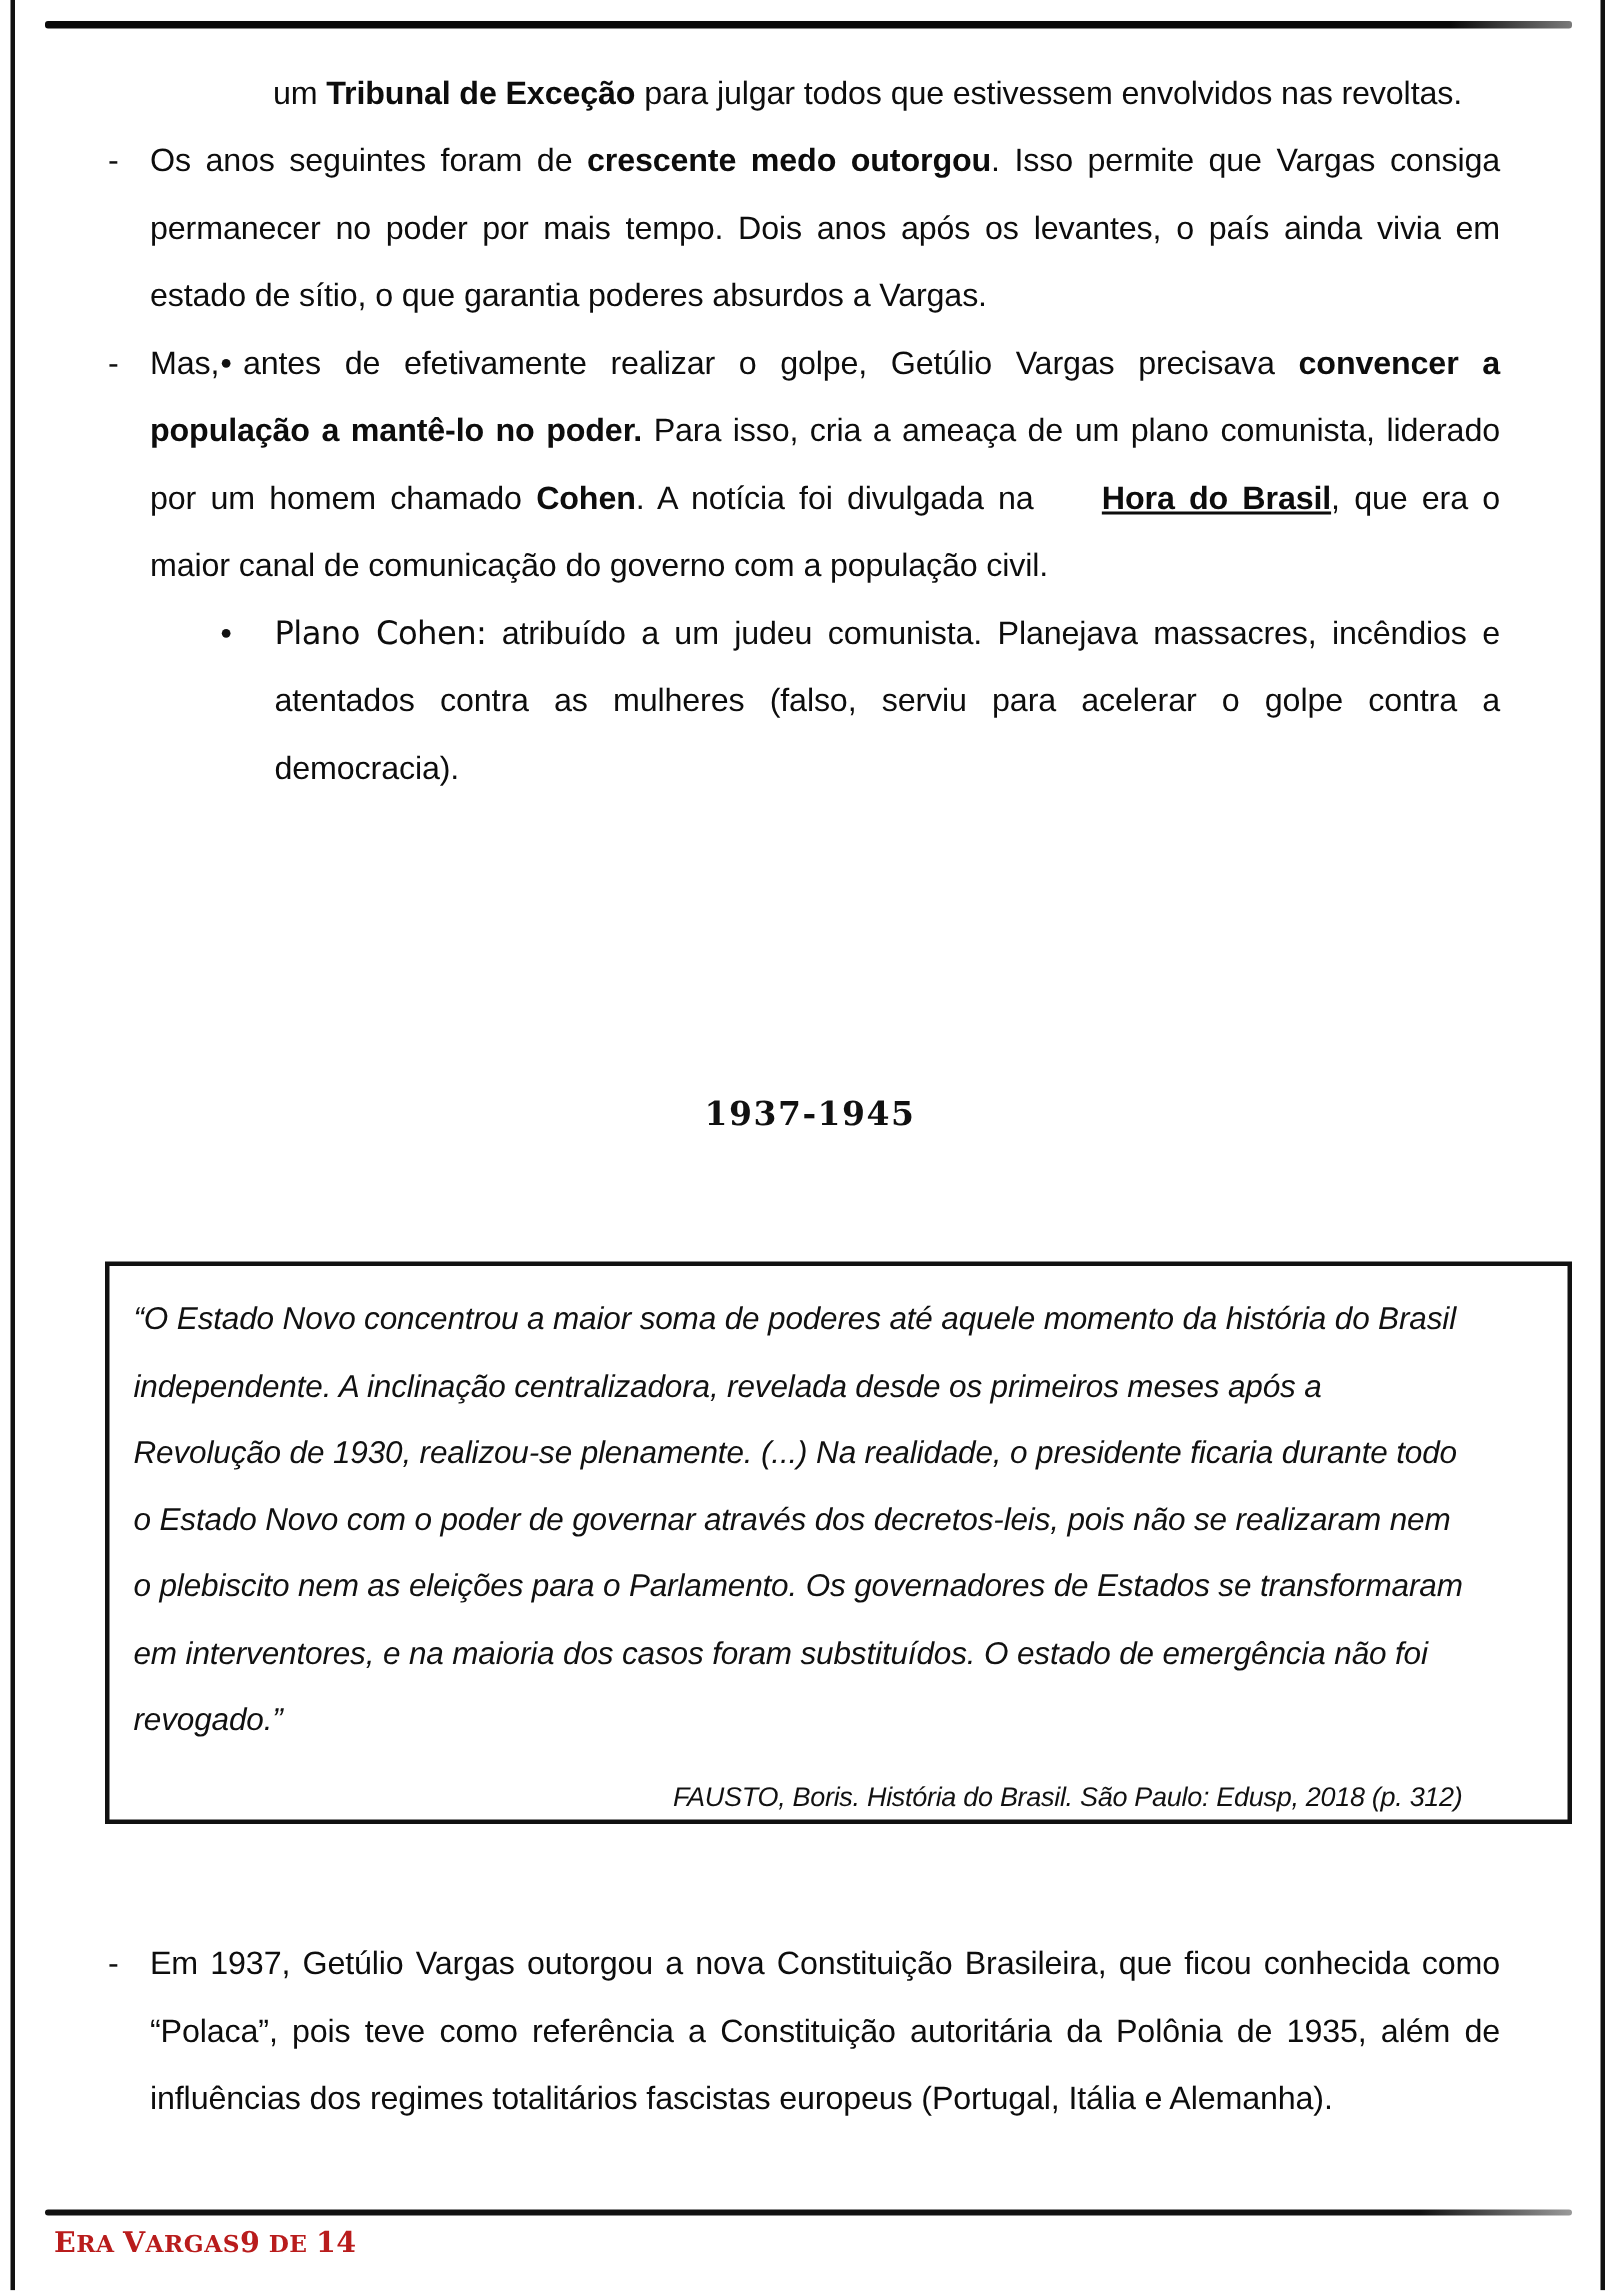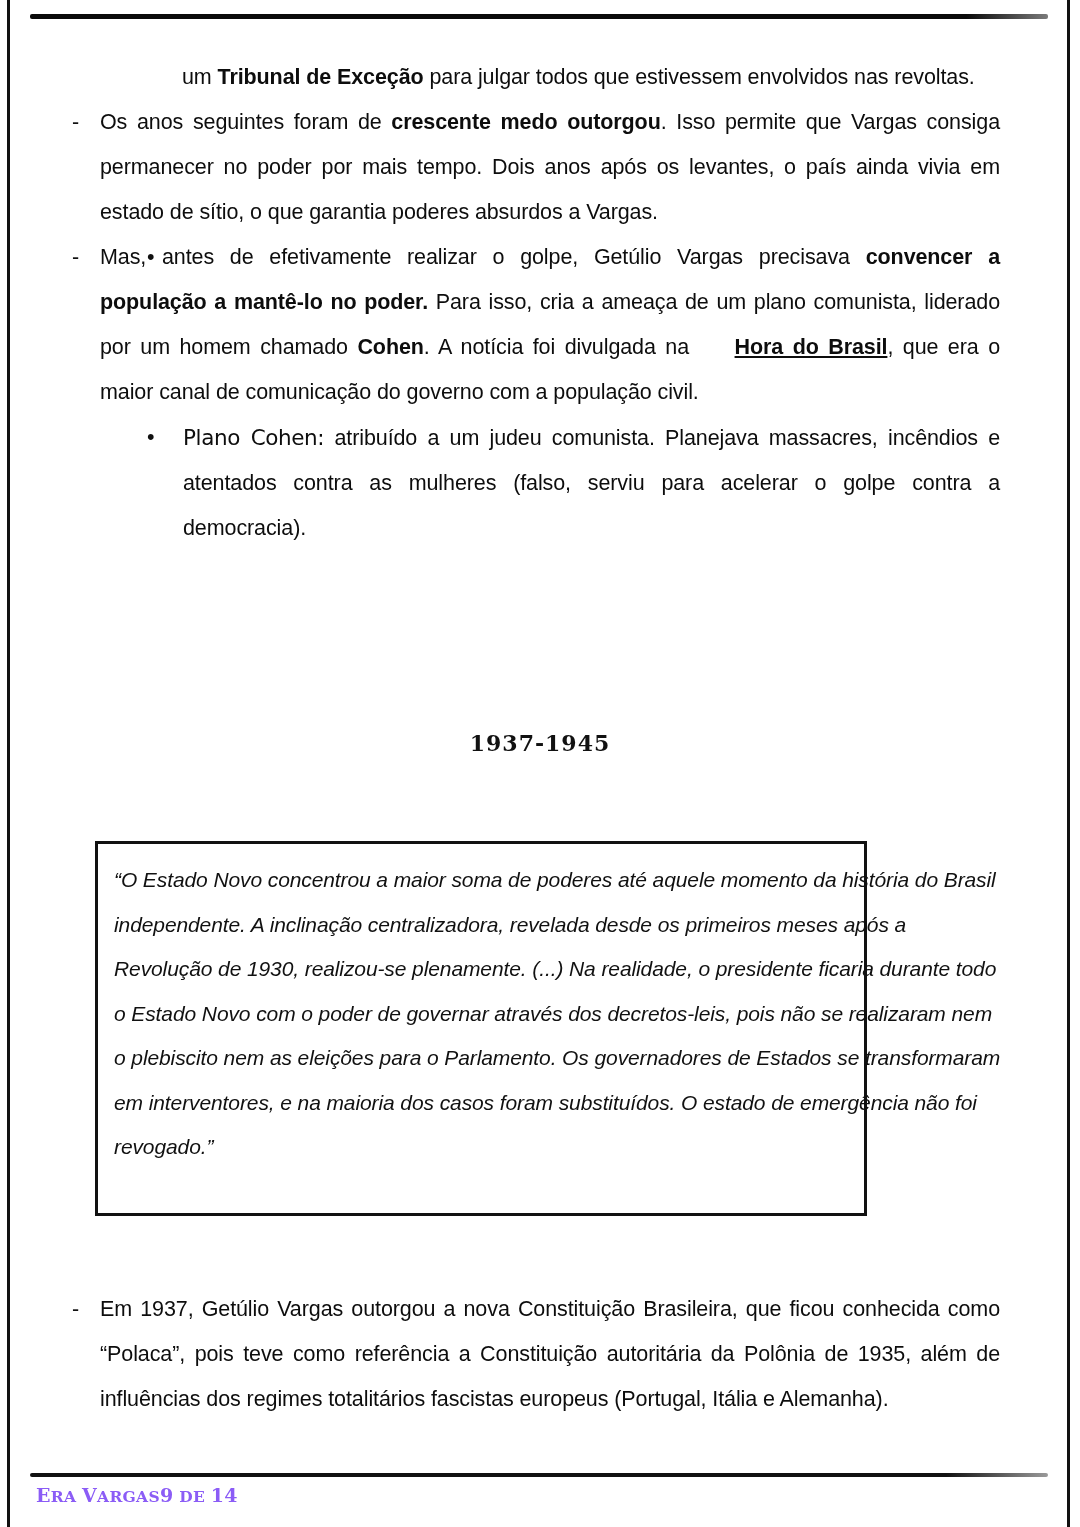--- a/index.html
+++ b/index.html
@@ -53,21 +53,21 @@
     width: 1018px;
     height: 4px;
     background: linear-gradient(to right, #111 0%, #111 90%, #9a9a9a 100%);
     border-radius: 2px;
   }
 
   
   .content {
     position: absolute;
     left: 60px;
-    top: 55px;
+    top: 40px;
     width: 960px;
   }
 
   .para {
     position: relative;
     font-size: 21.5px;
     line-height: 45px;
     text-align: justify;
     text-justify: inter-word;
     letter-spacing: -0.1px;
@@ -137,23 +137,23 @@
   .title-line1 .cap { font-size: 41px; }
   .title-line2 {
     font-size: 22px;
     line-height: 42px;
     letter-spacing: 1px;
   }
 
   
   .quote-box {
     position: absolute;
-    left: 95px;
+    left: 70px;
     top: 841px;
-    width: 772px;
+    width: 978px;
     height: 375px;
     border: 3px solid #111;
     box-sizing: border-box;
     background: #fff;
   }
   .quote-inner {
     position: absolute;
     left: 16px;
     top: 14px;
     width: 890px;
@@ -188,21 +188,21 @@
   
   .footer {
     position: absolute;
     left: 36px;
     top: 1484px;
     width: 1006px;
     display: flex;
     align-items: flex-end;
     font-family: "DejaVu Serif", serif;
     font-weight: 700;
-    color: #8b5cf6;
+    color: #b91c1c;
     font-size: 15.5px;
     letter-spacing: 0.3px;
   }
   .footer .f-left { flex: 0 0 auto; }
   .footer .f-center { flex: 1 1 auto; text-align: center; padding-right: 40px; }
   .footer .f-right { flex: 0 0 auto; }
   .footer .cap { font-size: 19px; }
   .footer .num { font-size: 19px; }
 </style>
 </head>
@@ -238,20 +238,21 @@
 
   </div>
 
   <div class="title-block">
     <div class="title-line2">1937-1945</div>
   </div>
 
   <div class="quote-box">
     <div class="quote-inner">
       <div class="quote-text">“O Estado Novo concentrou a maior soma de poderes até aquele momento da história do Brasil independente. A inclinação centralizadora, revelada desde os primeiros meses após a Revolução de 1930, realizou-se plenamente. (...) Na realidade, o presidente ficaria durante todo o Estado Novo com o poder de governar através dos decretos-leis, pois não se realizaram nem o plebiscito nem as eleições para o Parlamento. Os governadores de Estados se transformaram em interventores, e na maioria dos casos foram substituídos. O estado de emergência não foi revogado.”</div>
+      <div class="quote-source">FAUSTO, Boris. História do Brasil. São Paulo: Edusp, 2018 (p. 312)</div>
     </div>
   </div>
 
   <div class="tail">
     <div class="para item-dash">
       <span class="marker-dash">-</span><span>Em 1937, Getúlio Vargas outorgou a nova Constituição Brasileira, que ficou conhecida como “Polaca”, pois teve como referência a Constituição autoritária da Polônia de 1935, além de influências dos regimes totalitários fascistas europeus (Portugal, Itália e Alemanha).</span>
     </div>
   </div>
 
   <div class="footer-rule"></div>

